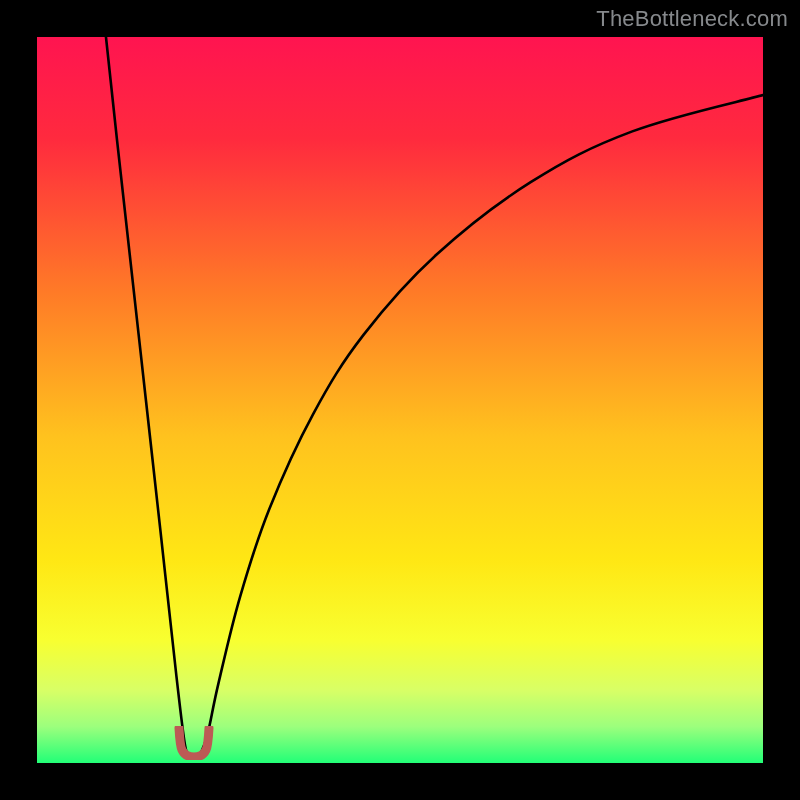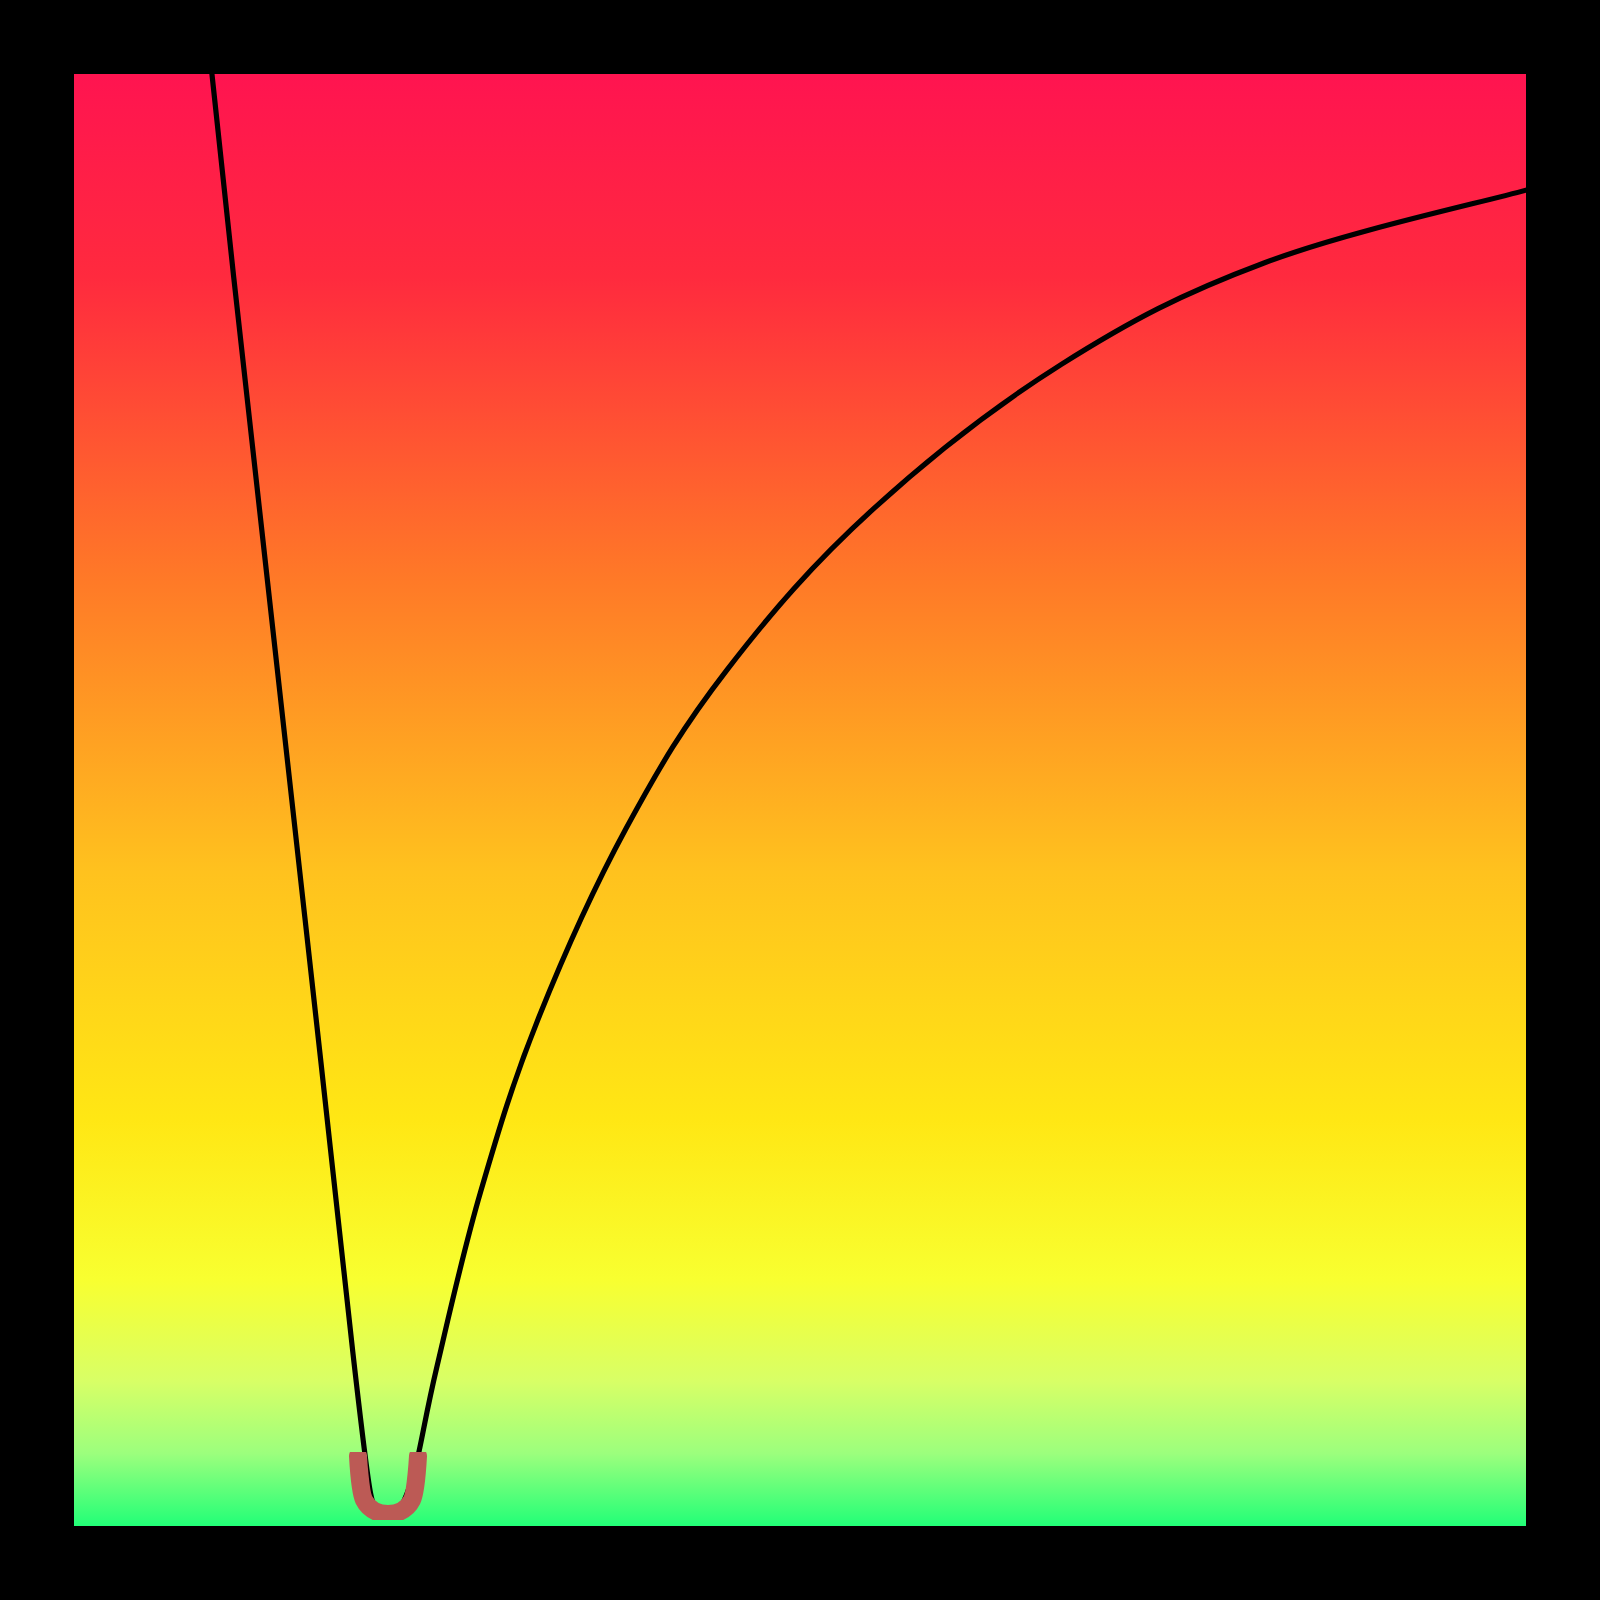--- a/index.html
+++ b/index.html
@@ -84,14 +84,15 @@
     <svg class="marker" id="min-marker" viewBox="0 0 42 34" style="left: 135.816px; top: 689.288px;">
       <path d="M 6 2
                C 6 2, 7 20, 9 24
                C 12 30, 18 31, 21 31
                C 24 31, 30 30, 33 24
                C 35 20, 36 2, 36 2" fill="none" stroke="#bc5a55" stroke-width="9" stroke-linecap="round" stroke-linejoin="round"></path>
     </svg>
 
   </div>
 
+  <div class="watermark">TheBottleneck.com</div>
 
 </div>
 
 </body></html>

